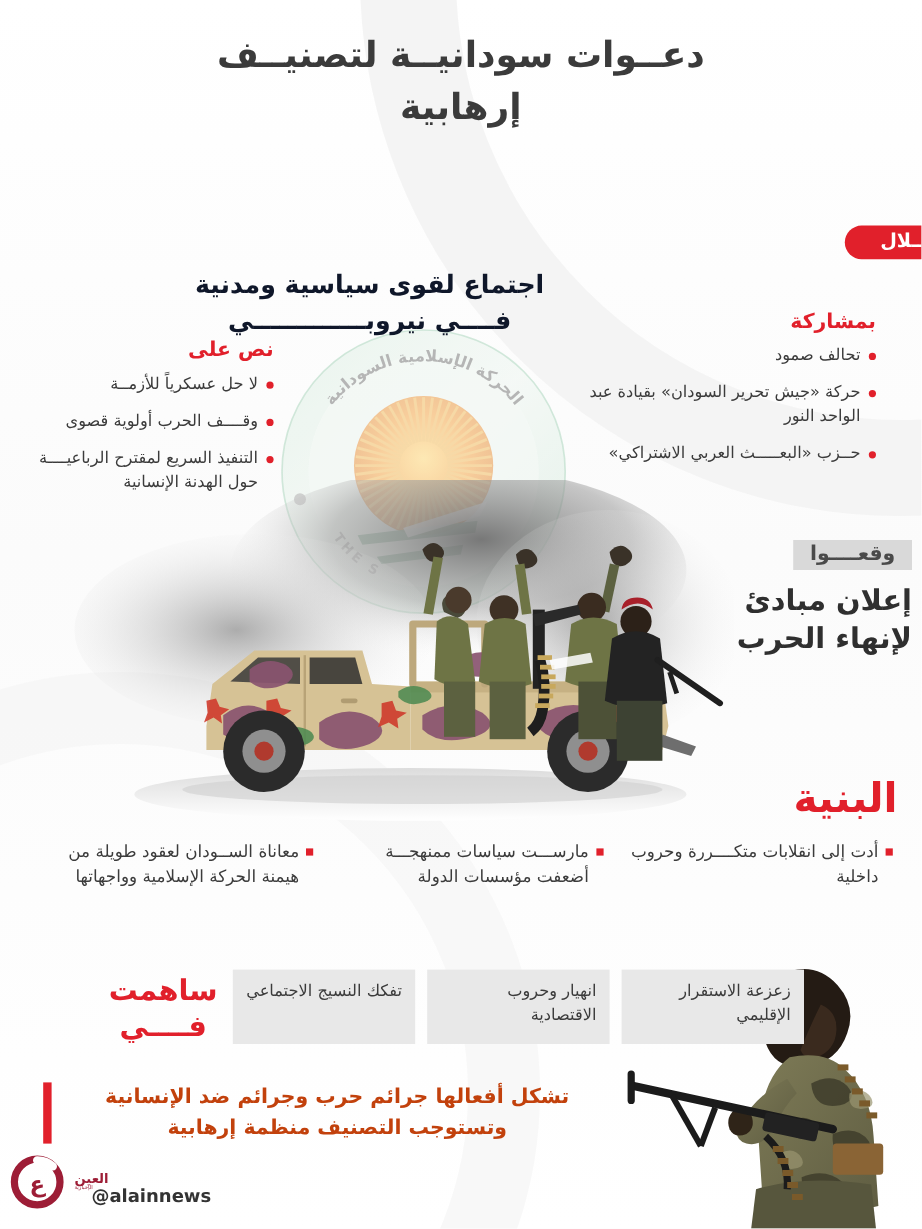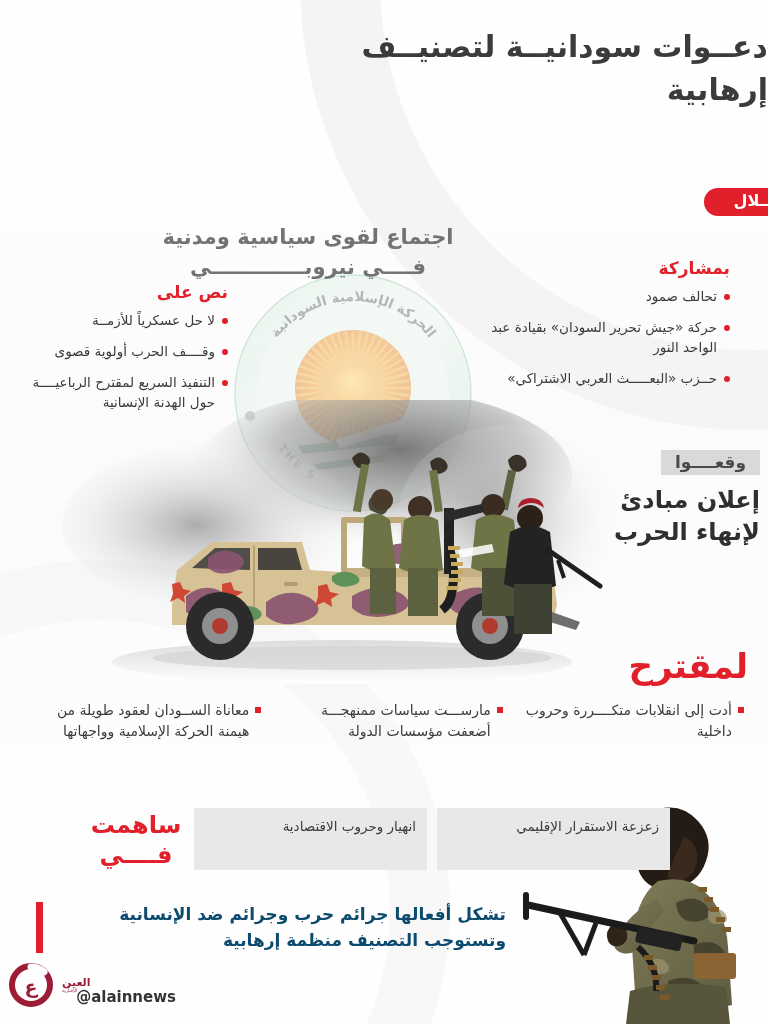--- a/index.html
+++ b/index.html
@@ -56,21 +56,21 @@
   .photo-soldier {
     position: absolute;
     right: 0px; top: 795px;
     width: 270px; height: 229px;
   }
 
   
   .title-block {
     position: absolute;
     top: 26px; left: 0; width: 768px;
-    text-align: right;
+    text-align: center;
     z-index: 6;
   }
   .title-line {
     color: #3b3b3b;
     font-size: 30px;
     font-weight: bold;
     line-height: 1.42;
     letter-spacing: -0.2px;
   }
 
@@ -87,21 +87,21 @@
     font-size: 16px;
     font-weight: bold;
     padding: 4px 30px 6px 30px;
     border-radius: 14px;
     line-height: 1.1;
   }
   .subtitle {
     position: absolute;
     top: 222px; left: 0; width: 616px;
     text-align: center; z-index: 6;
-    color: #737373;
+    color: #0f172a;
     font-size: 21px;
     font-weight: 600;
     line-height: 1.45;
   }
 
   
   .head-red {
     color: #e1202b;
     font-weight: bold;
   }
@@ -253,25 +253,25 @@
     align-items: stretch;
     gap: 13px;
     z-index: 6;
   }
   .red-bar {
     flex: 0 0 auto;
     width: 7px;
     background: #e1202b;
   }
   .conclusion-text {
-    color: #0c4a6e;
+    color: #c2410c;
     font-size: 17px;
     font-weight: 600;
     line-height: 1.5;
-    text-align: right;
+    text-align: center;
     flex: 1 1 auto;
   }
 
   
   .footer {
     position: absolute;
     bottom: 16px; right: 600px;
     width: 160px;
     display: flex;
     flex-direction: row-reverse;
@@ -622,39 +622,40 @@
   </div>
 
   <div class="block-waqau">
     <span class="head-gray-box gbox">وقعــــوا</span>
     <div class="waqau-body">
       <div>إعلان مبادئ</div>
       <div>لإنهاء الحرب</div>
     </div>
   </div>
 
-  <div class="akkadou-head head-red">لمقترح</div>
+  <div class="akkadou-head head-red">البنية</div>
   <div class="akkadou-cols">
     <div class="akk-col">
       <span class="sq"></span>
       <span class="akk-text">أدت إلى انقلابات متكــــررة وحروب داخلية</span>
     </div>
     <div class="akk-col">
       <span class="sq"></span>
       <span class="akk-text">مارســـت سياسات ممنهجـــة أضعفت مؤسسات الدولة</span>
     </div>
     <div class="akk-col">
       <span class="sq"></span>
       <span class="akk-text">معاناة الســودان لعقود طويلة من هيمنة الحركة الإسلامية وواجهاتها</span>
     </div>
   </div>
 
   <div class="sahamat-row">
     <div class="gray-card">زعزعة الاستقرار الإقليمي</div>
     <div class="gray-card">انهيار وحروب الاقتصادية</div>
+    <div class="gray-card">تفكك النسيج الاجتماعي</div>
     <div class="sahamat-head">
       <div>ساهمت</div>
       <div>فــــي</div>
     </div>
   </div>
 
   <div class="conclusion">
     <div class="conclusion-text">
       <div>تشكل أفعالها جرائم حرب وجرائم ضد الإنسانية</div>
       <div>وتستوجب التصنيف منظمة إرهابية</div>

